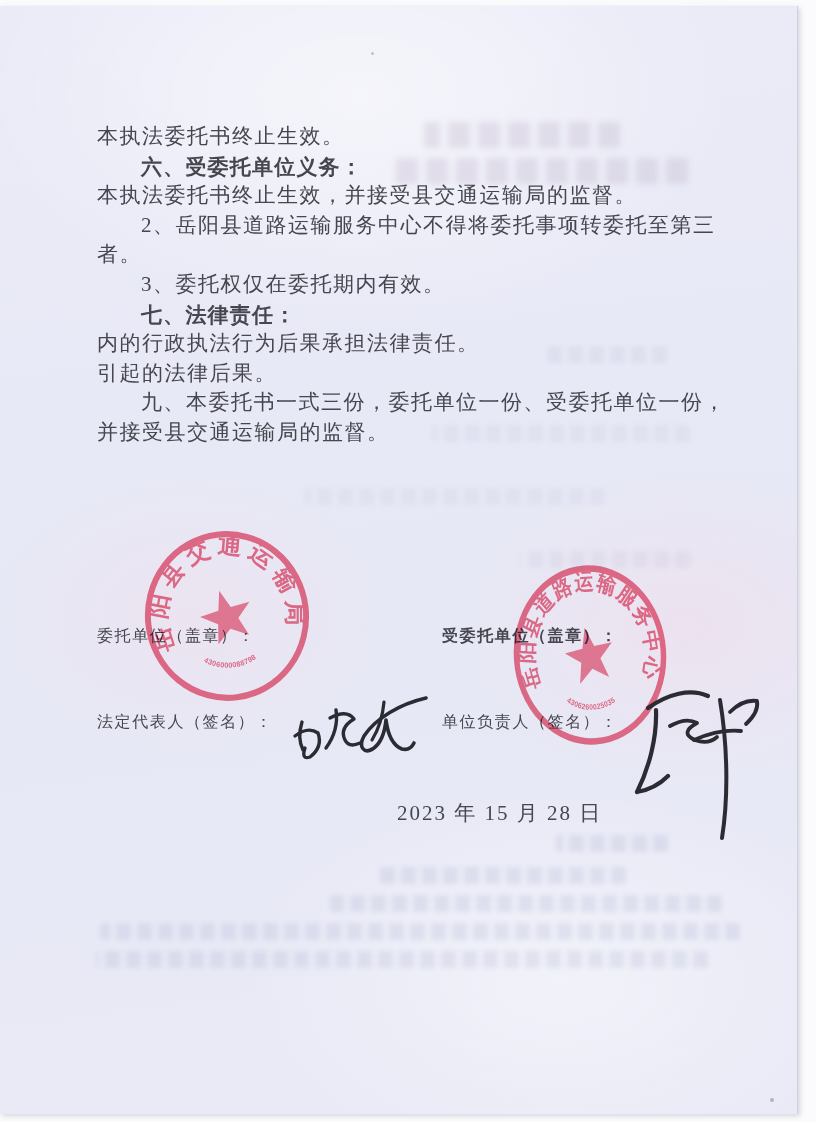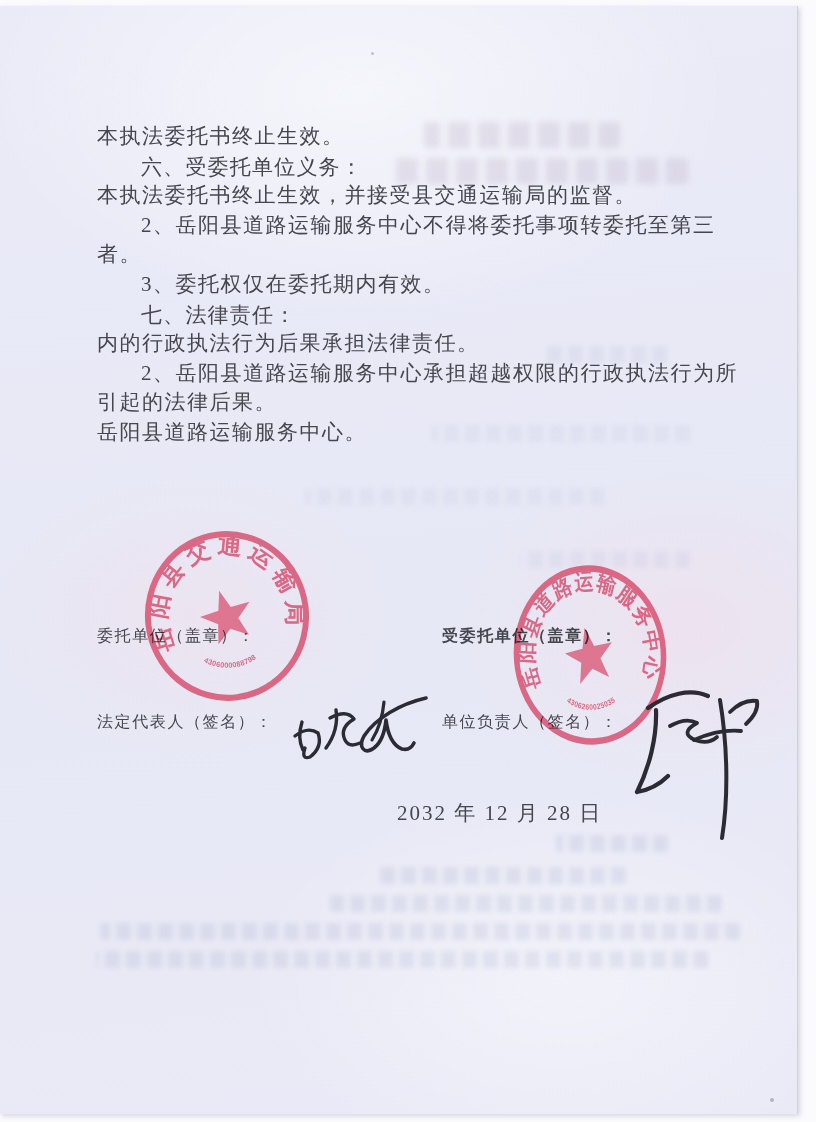--- a/index.html
+++ b/index.html
@@ -20,21 +20,21 @@
     border-right:1px solid #cfd0de;
     box-shadow:2px 2px 5px rgba(140,140,165,.35);
   }
   
   .doc-body{
     position:absolute;left:97px;top:116px;width:660px;
     font-size:21px;line-height:29.6px;letter-spacing:1.5px;color:#45464e;
   }
   .tline{white-space:nowrap;}
   .tline.indent{padding-left:44px;}
-  .tline.bold{font-family:"Liberation Sans","DejaVu Sans",sans-serif;font-weight:normal;letter-spacing:1.2px;}
+  .tline.bold{font-family:"Liberation Sans","DejaVu Sans",sans-serif;font-weight:bold;letter-spacing:1.2px;}
   .field-label{
     position:absolute;font-size:16px;letter-spacing:1.6px;color:#45464e;white-space:nowrap;
   }
   .date-line{
     position:absolute;left:397px;top:793px;font-size:21px;letter-spacing:2px;color:#45464e;white-space:nowrap;
   }
   
   .seal{position:absolute;mix-blend-mode:multiply;opacity:.85;}
   .seal svg{display:block;width:100%;height:100%;}
   .seal-left{left:142px;top:522px;width:170px;height:176px;transform:rotate(-7deg);}
@@ -77,32 +77,32 @@
 
   <div class="doc-body">
     <div class="tline">本执法委托书终止生效。</div>
     <div class="tline indent bold">六、受委托单位义务：</div>
     <div class="tline">本执法委托书终止生效，并接受县交通运输局的监督。</div>
     <div class="tline indent">2、岳阳县道路运输服务中心不得将委托事项转委托至第三</div>
     <div class="tline">者。</div>
     <div class="tline indent">3、委托权仅在委托期内有效。</div>
     <div class="tline indent bold">七、法律责任：</div>
     <div class="tline">内的行政执法行为后果承担法律责任。</div>
-    <div class="tline indent">2、岳阳县道路运输服务中心承担超越权限的行政执法行为所</div>
     <div class="tline">引起的法律后果。</div>
-    <div class="tline">岳阳县道路运输服务中心。</div>
+    <div class="tline indent">九、本委托书一式三份，委托单位一份、受委托单位一份，</div>
+    <div class="tline">并接受县交通运输局的监督。</div>
   </div>
 
   <div class="field-label" style="left:97px;top:620px;">委托单位（盖章）：</div>
   <div class="field-label" style="left:442px;top:620px;font-weight:bold;">受委托单位（盖章）：</div>
 
   <div class="field-label" style="left:97px;top:706px;">法定代表人（签名）：</div>
   <div class="field-label" style="left:442px;top:706px;">单位负责人（签名）：</div>
 
-  <div class="date-line">2032 年 12 月 28 日</div>
+  <div class="date-line">2023 年 15 月 28 日</div>
 
   <div class="seal seal-left">
     <svg viewBox="0 0 200 200" preserveAspectRatio="none">
       <defs>
         <path id="arcL" d="M35.7,130 A71,71 0 1 1 164.3,130" fill="none"></path>
         <path id="numL" d="M66.2,148.3 A59,59 0 0 0 133.8,148.3" fill="none"></path>
       </defs>
       <ellipse cx="100" cy="100" rx="93" ry="93" fill="none" stroke="#ec5a77" stroke-width="7"></ellipse>
       <polygon fill="#ef6d87" transform="rotate(-10 100 102)" points="100,70 107.6,91.5 130.4,92.1 112.4,106 118.8,127.9 100,115 81.2,127.9 87.6,106 69.6,92.1 92.4,91.5"></polygon>
       <text font-size="28" letter-spacing="7" fill="#ec5a77">

